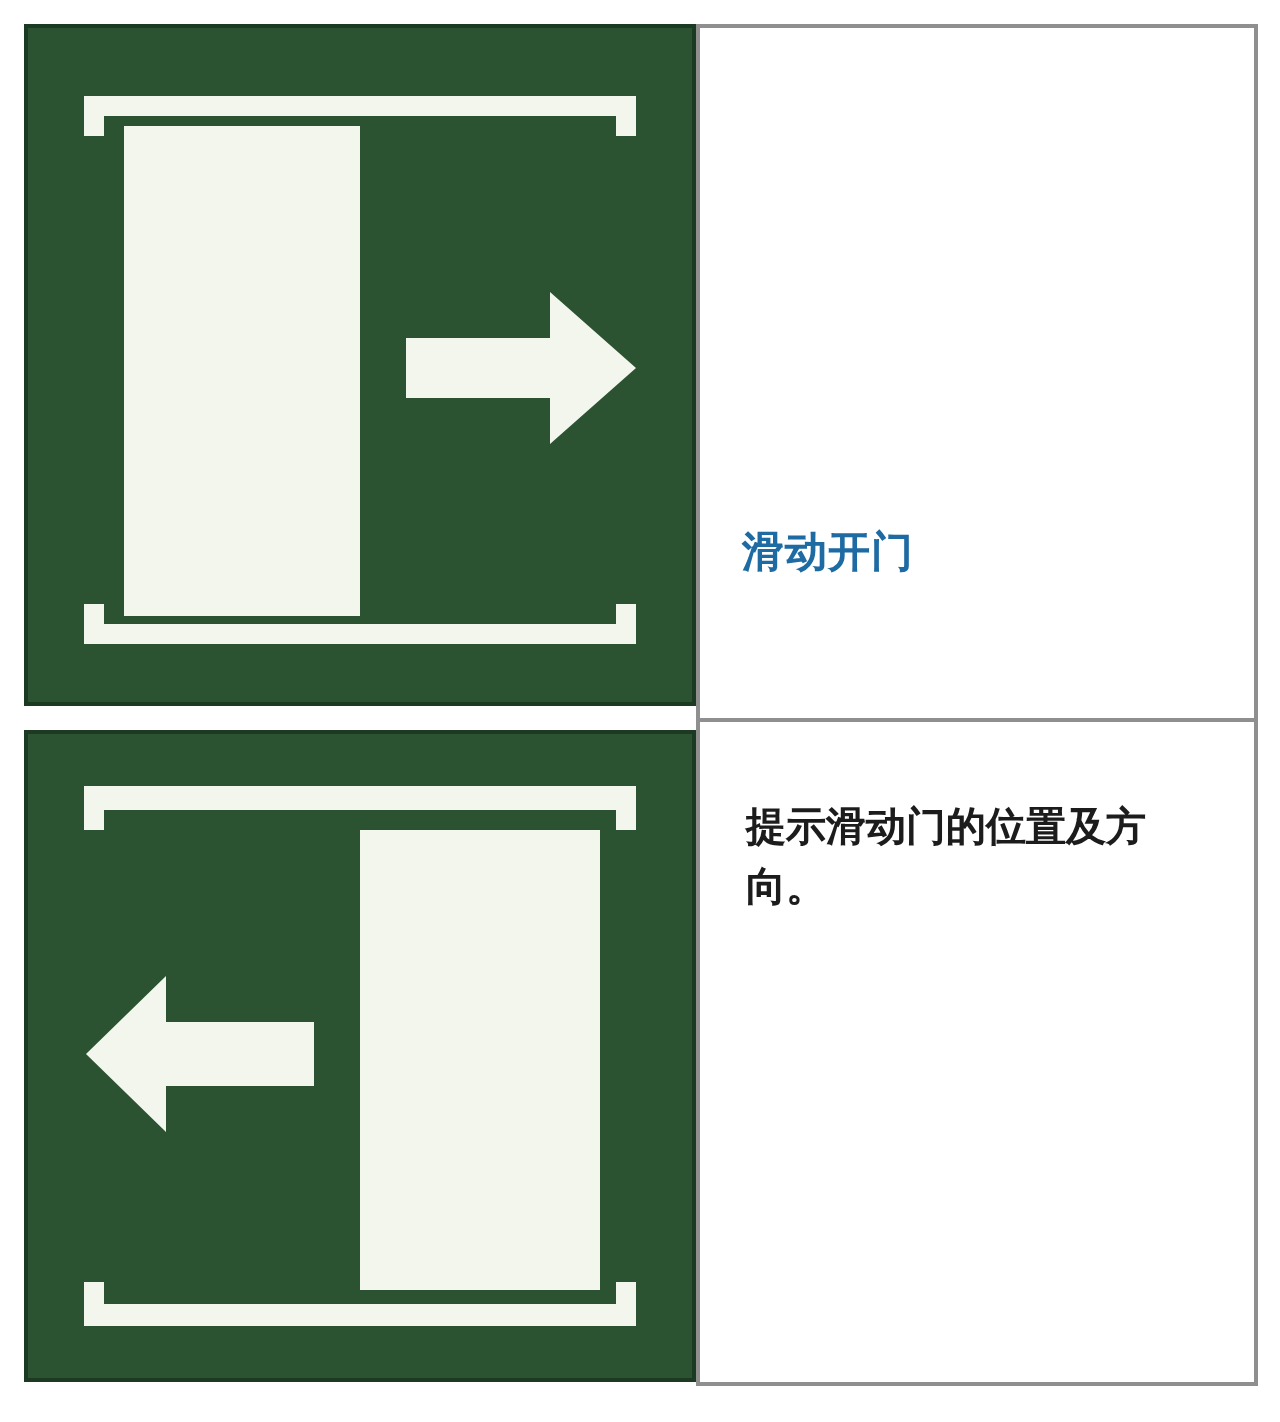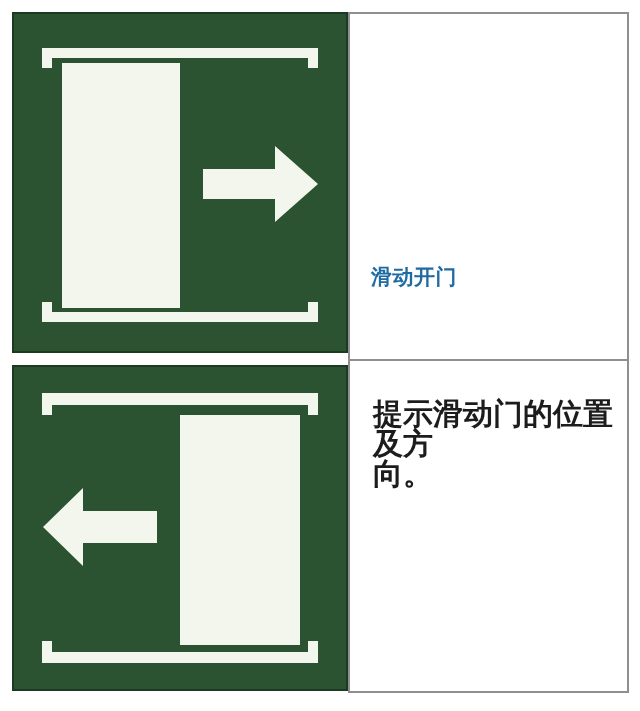--- a/index.html
+++ b/index.html
@@ -45,21 +45,21 @@
     line-height: 27px;
     letter-spacing: 0.5px;
   }
   .desc-block {
     position: absolute;
     left: 23px;
     top: 38px;
     width: 242px;
     color: #1c1c1c;
     font-weight: 700;
-    font-size: 30px;
+    font-size: 20px;
     line-height: 30px;
   }
 </style>
 </head>
 <body>
 
 <div class="page">
 
   <div class="sign-cell sign-1">
     <svg viewBox="0 0 336 341" xmlns="http://www.w3.org/2000/svg" preserveAspectRatio="none">

